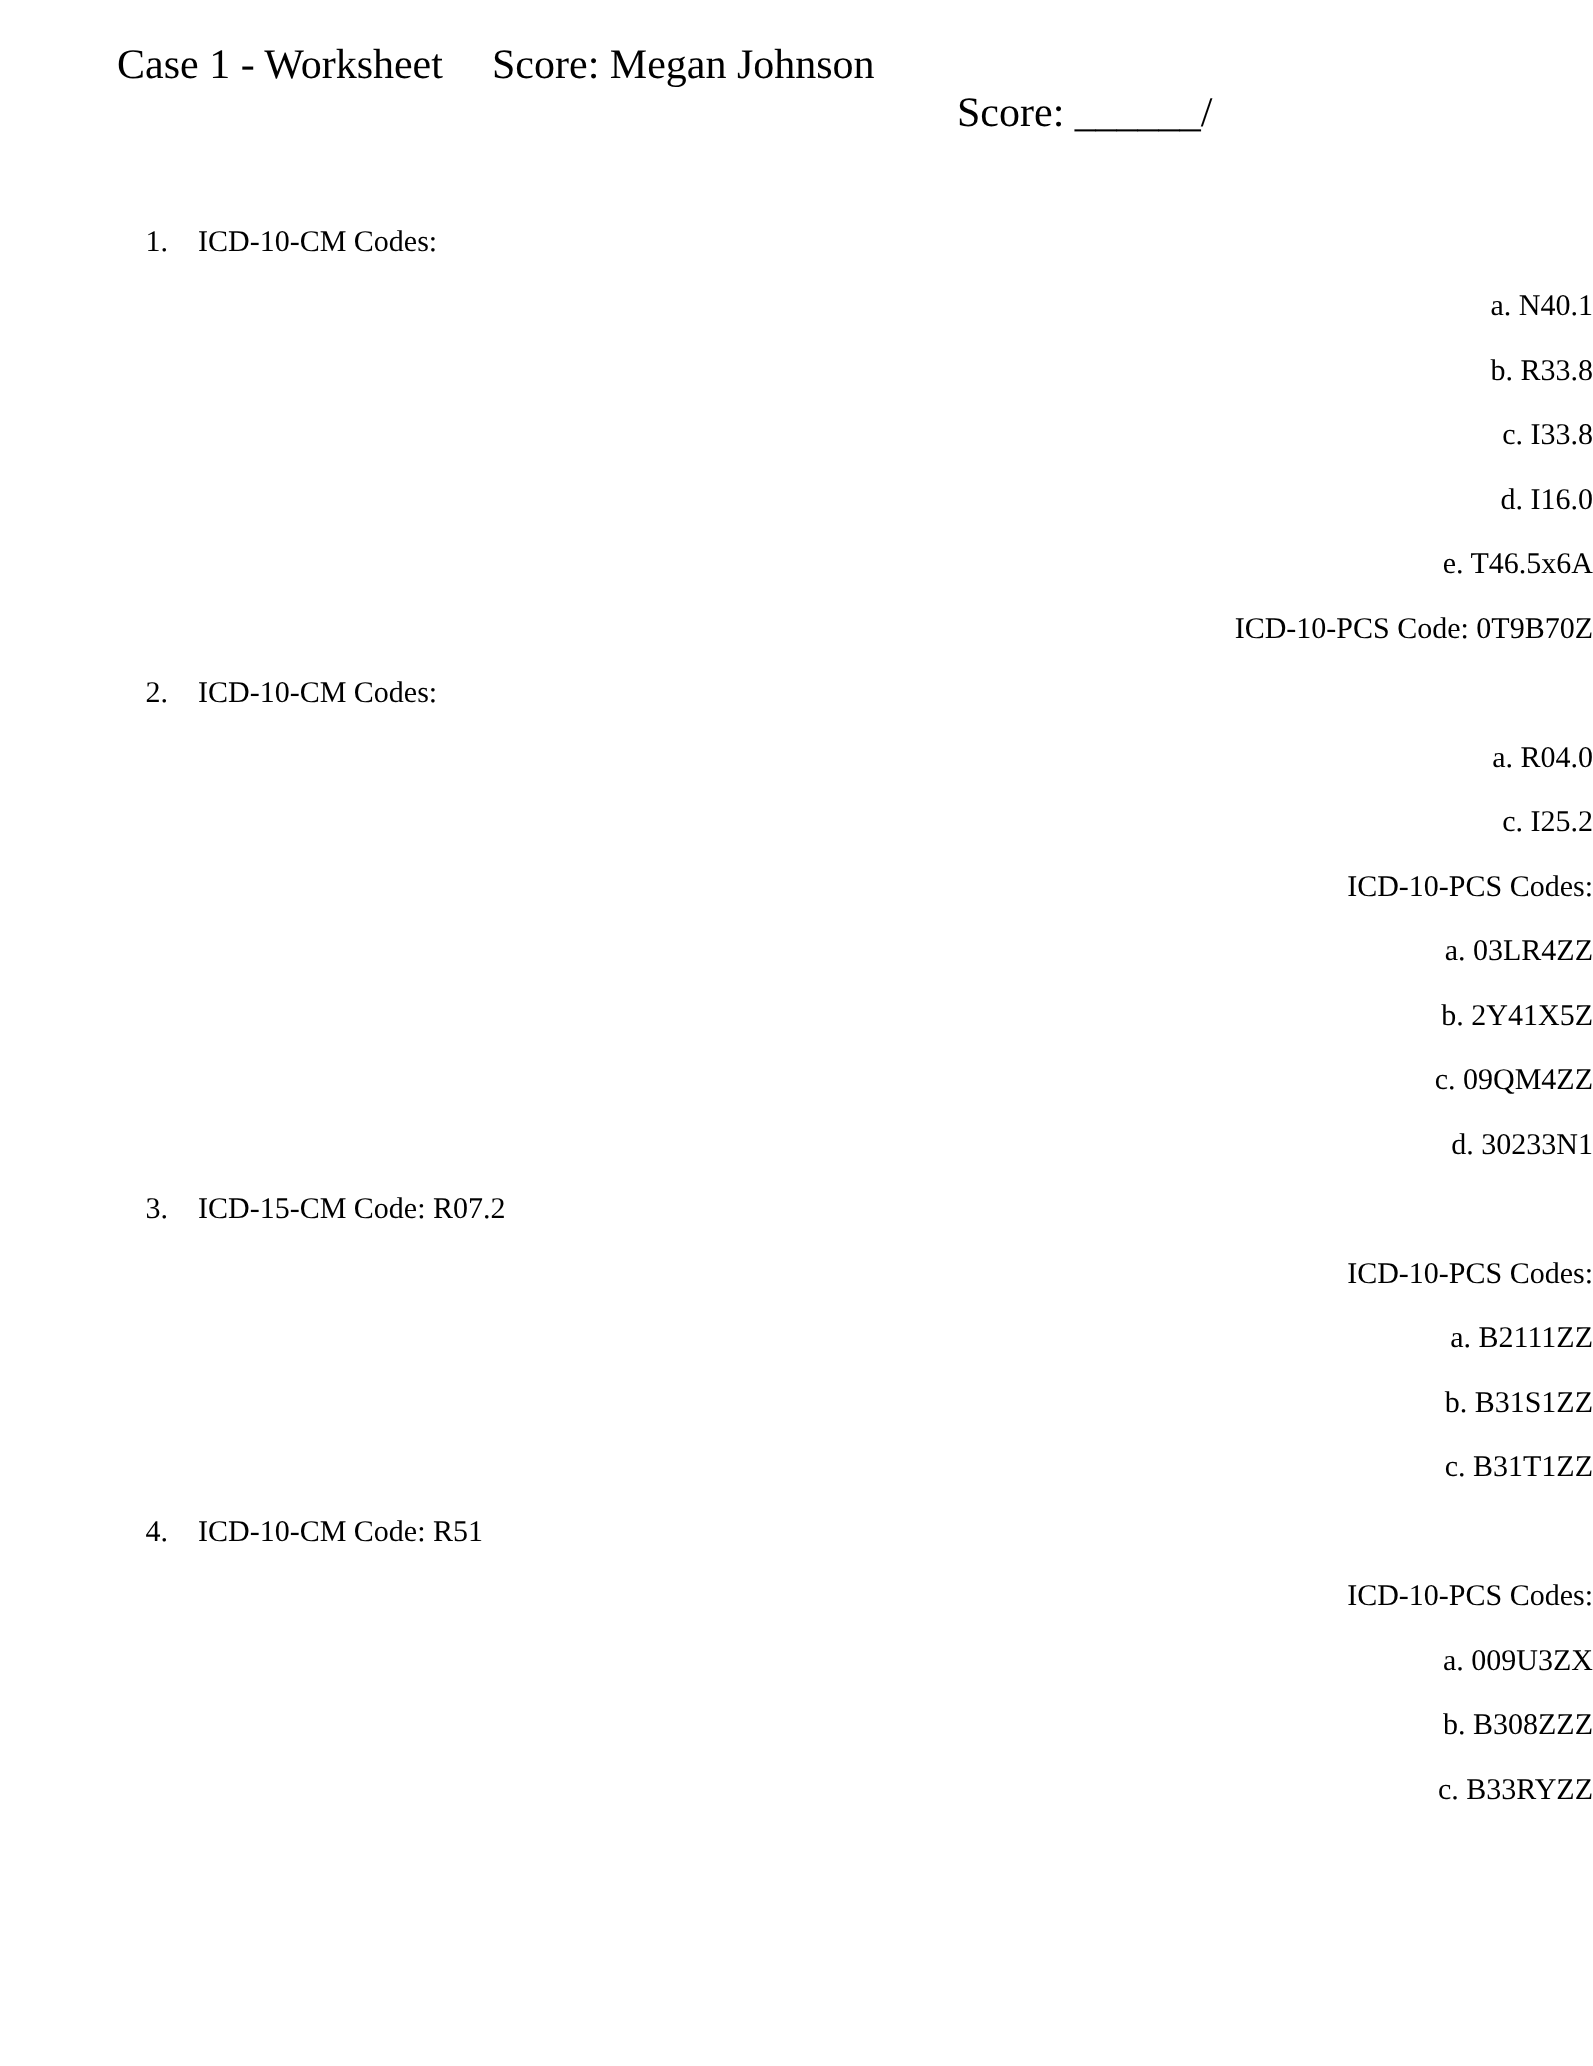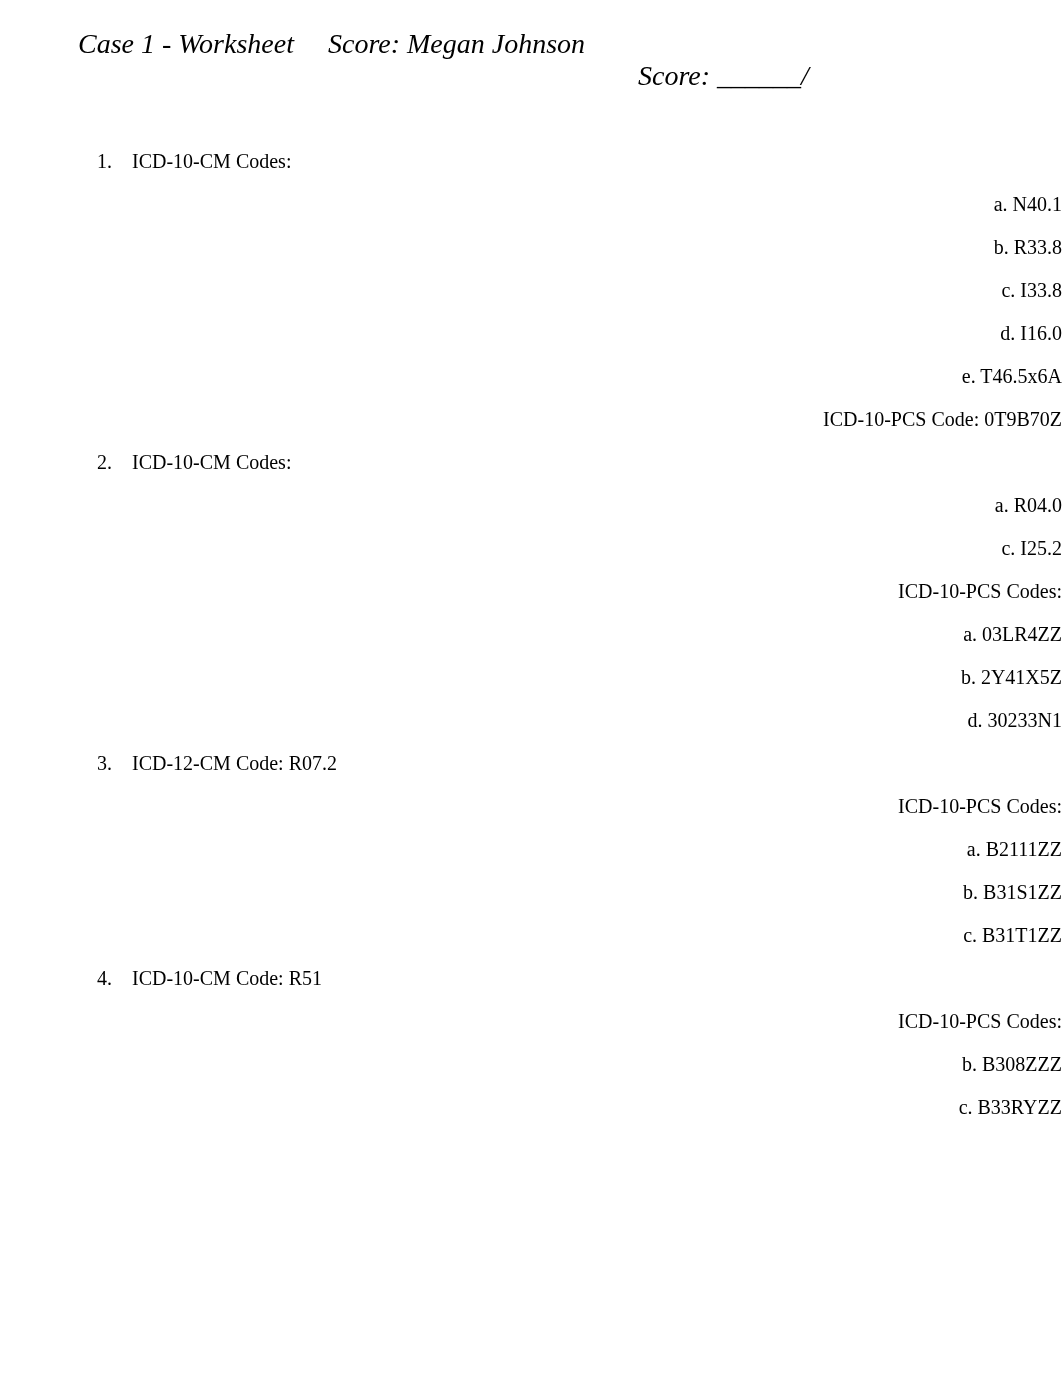--- a/index.html
+++ b/index.html
@@ -15,21 +15,20 @@
     color: #000000;
   }
   .page {
     padding: 28px 0 0 78px;
   }
   .header {
     display: flex;
     align-items: baseline;
     font-size: 28px;
     margin-bottom: 26px;
-    font-style: italic;
   }
   .header-title {
     width: 250px;
   }
   .header-name {
     width: 268px;
   }
   .header-score {
     white-space: pre;
   }
@@ -100,44 +99,46 @@
       <div class="q-row">
         <span class="q-number">2.</span>
         <span class="q-label">ICD-10-CM Codes:</span>
       </div>
       <ul class="sub-list">
         <li class="sub-item">a. R04.0</li>
         <li class="sub-item">c. I25.2</li>
         <li class="sub-item">ICD-10-PCS Codes:</li>
         <li class="sub-item">a. 03LR4ZZ</li>
         <li class="sub-item">b. 2Y41X5Z</li>
+        <li class="sub-item">c. 09QM4ZZ</li>
         <li class="sub-item">d. 30233N1</li>
       </ul>
     </li>
 
     <li class="question">
       <div class="q-row">
         <span class="q-number">3.</span>
-        <span class="q-label">ICD-12-CM Code: R07.2</span>
+        <span class="q-label">ICD-15-CM Code: R07.2</span>
       </div>
       <ul class="sub-list">
         <li class="sub-item">ICD-10-PCS Codes:</li>
         <li class="sub-item">a. B2111ZZ</li>
         <li class="sub-item">b. B31S1ZZ</li>
         <li class="sub-item">c. B31T1ZZ</li>
       </ul>
     </li>
 
     <li class="question">
       <div class="q-row">
         <span class="q-number">4.</span>
         <span class="q-label">ICD-10-CM Code: R51</span>
       </div>
       <ul class="sub-list">
         <li class="sub-item">ICD-10-PCS Codes:</li>
+        <li class="sub-item">a. 009U3ZX</li>
         <li class="sub-item">b. B308ZZZ</li>
         <li class="sub-item">c. B33RYZZ</li>
       </ul>
     </li>
 
   </ol>
 
 </div>
 
 </body></html>

